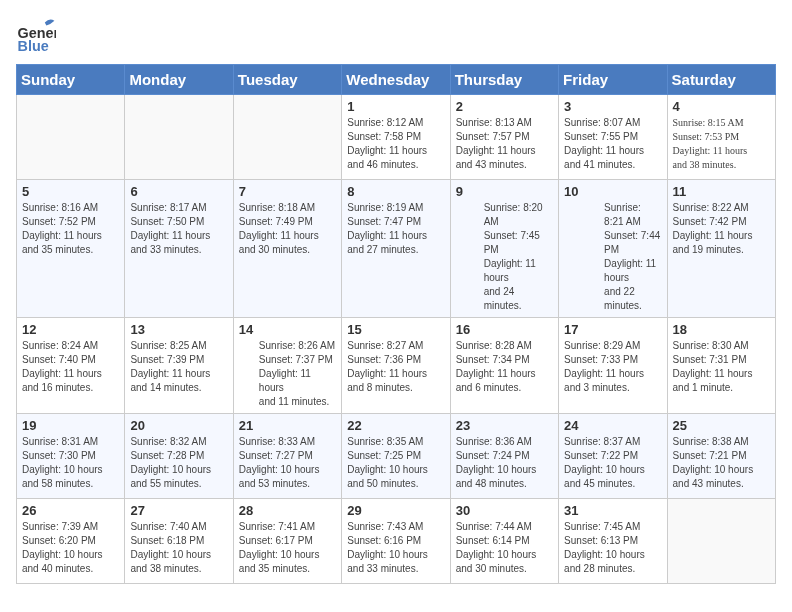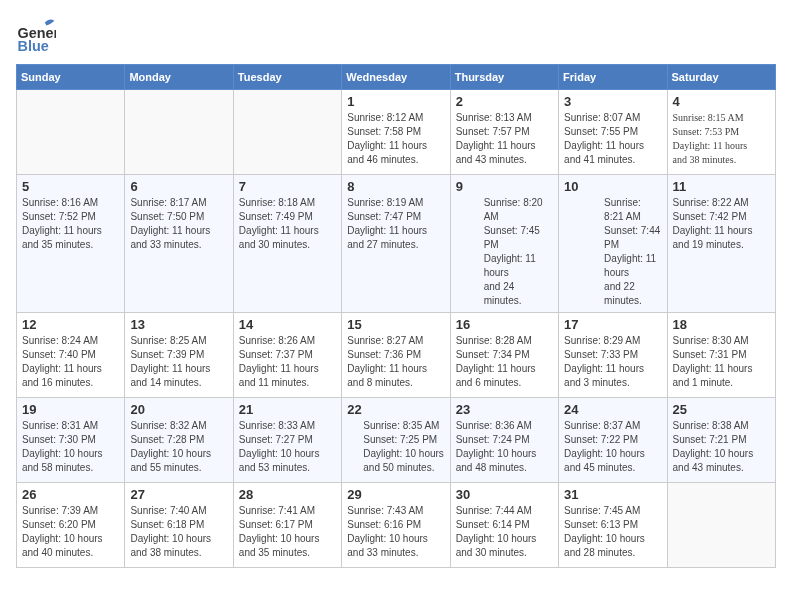--- a/index.html
+++ b/index.html
@@ -29,21 +29,21 @@
       margin-bottom: 8px;
     }
     .calendar {
       width: 100%;
       border-collapse: collapse;
       table-layout: fixed;
     }
     .calendar th {
       background-color: #4a7bbf;
       color: #fff;
-      font-size: 11px;
+      font-size: 15px;
       font-weight: bold;
       padding: 6px 4px;
       text-align: left;
       border: 1px solid #5a8bcf;
     }
     .calendar td {
       border: 1px solid #ccc;
       vertical-align: top;
       padding: 4px 5px;
       font-size: 10.5px;
@@ -205,21 +205,21 @@
         </td>
         <td>
           <span class="day-number">13</span>
           <div class="day-info" style="white-space: pre-line;">Sunrise: 8:25 AM
 Sunset: 7:39 PM
 Daylight: 11 hours
 and 14 minutes.</div>
         </td>
         <td>
           <span class="day-number">14</span>
-          <div class="day-info" style="white-space: pre-line;">Sunrise: 8:26 AM
+          <div class="day-info" style="white-space: pre-line; margin-left: 20px;">Sunrise: 8:26 AM
 Sunset: 7:37 PM
 Daylight: 11 hours
 and 11 minutes.</div>
         </td>
         <td>
           <span class="day-number">15</span>
           <div class="day-info" style="white-space: pre-line;">Sunrise: 8:27 AM
 Sunset: 7:36 PM
 Daylight: 11 hours
 and 8 minutes.</div>
@@ -263,21 +263,21 @@
         </td>
         <td>
           <span class="day-number">21</span>
           <div class="day-info" style="white-space: pre-line;">Sunrise: 8:33 AM
 Sunset: 7:27 PM
 Daylight: 10 hours
 and 53 minutes.</div>
         </td>
         <td>
           <span class="day-number">22</span>
-          <div class="day-info" style="white-space: pre-line; margin-left: 16px;">Sunrise: 8:35 AM
+          <div class="day-info" style="white-space: pre-line;">Sunrise: 8:35 AM
 Sunset: 7:25 PM
 Daylight: 10 hours
 and 50 minutes.</div>
         </td>
         <td>
           <span class="day-number">23</span>
           <div class="day-info" style="white-space: pre-line;">Sunrise: 8:36 AM
 Sunset: 7:24 PM
 Daylight: 10 hours
 and 48 minutes.</div>

